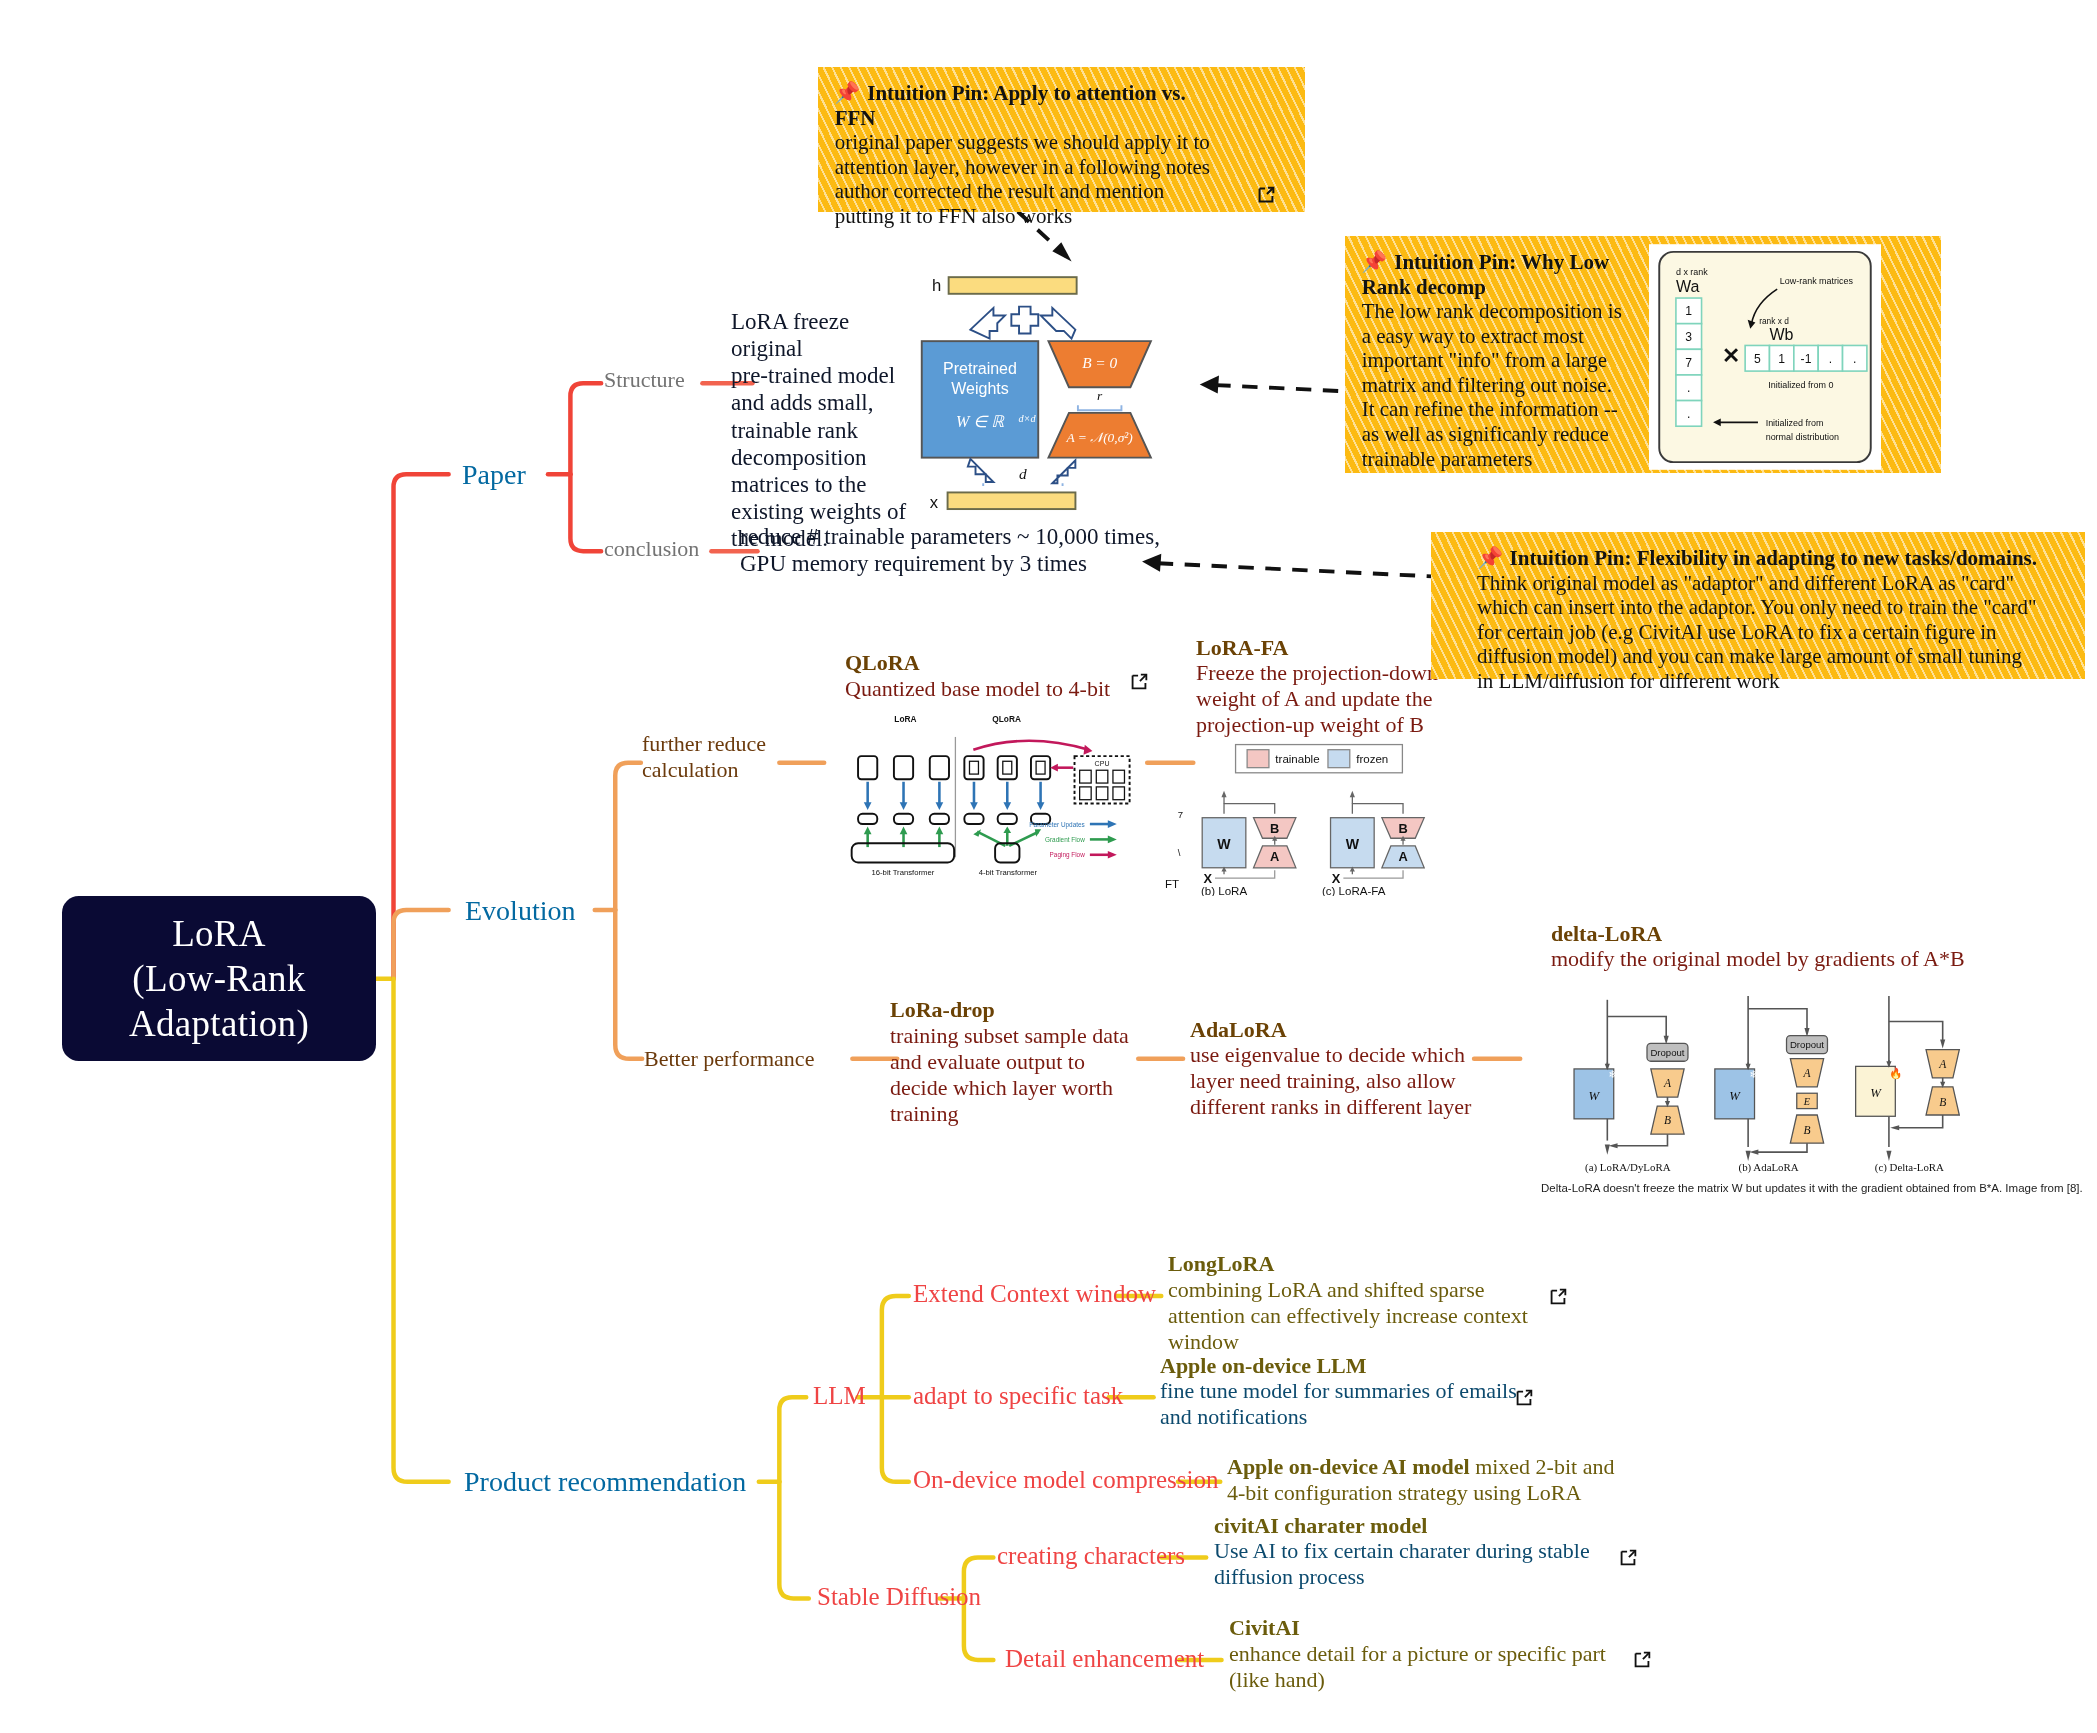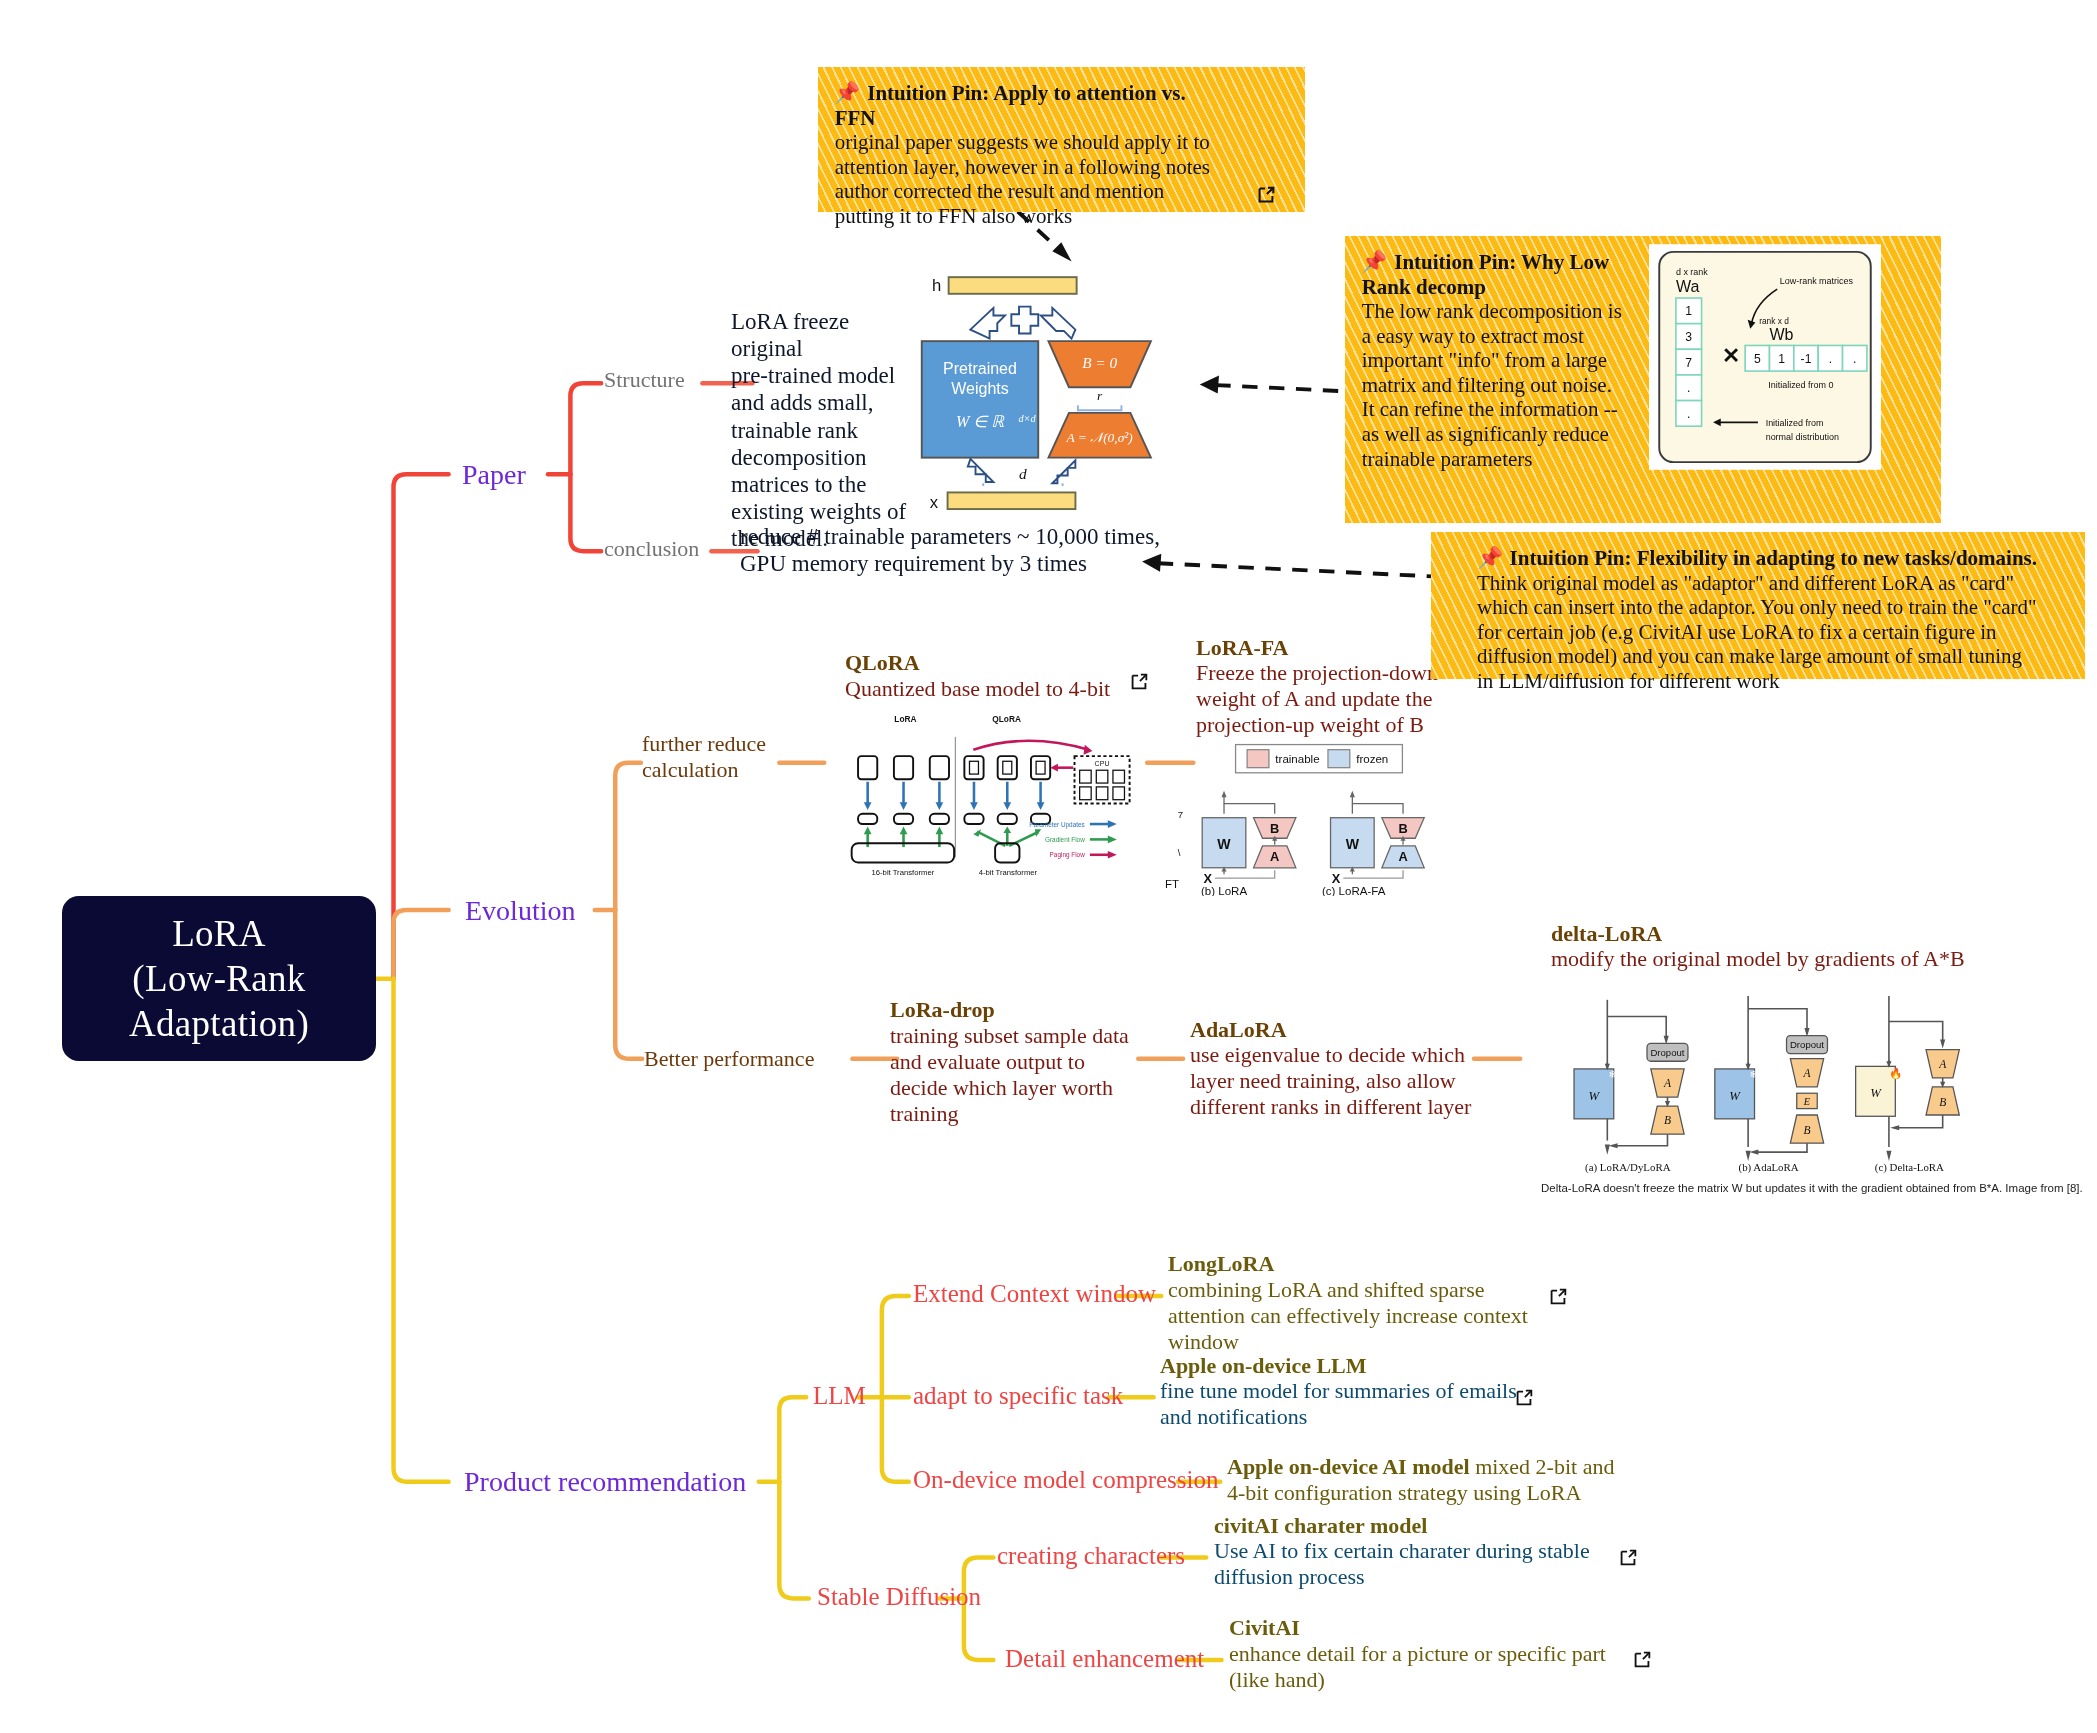--- a/index.html
+++ b/index.html
@@ -13,21 +13,21 @@
   
   #root-node{
     position:absolute;left:62px;top:896px;width:314px;height:165px;
     background:#0a0a34;border-radius:16.7px;
     display:flex;align-items:center;justify-content:center;text-align:center;
     color:#ffffff;font-size:37px;line-height:1.22;letter-spacing:0.3px;
   }
 
   
   .node{position:absolute;line-height:1.18;}
-  .lvl1{font-size:28px;color:#6d28d9;white-space:nowrap;}
+  .lvl1{font-size:28px;color:#0369a1;white-space:nowrap;}
   .lvl2-red{font-size:22px;color:#737373;white-space:nowrap;}
   .lvl2-org{font-size:22px;color:#6b3a0c;}
   .lvl2-yel{font-size:25px;color:#ef4444;white-space:nowrap;}
   .body-red{font-size:23px;color:#0f172a;}
   .body-org{font-size:22px;color:#7a1a10;}
   .title-org{font-size:22px;color:#6b4205;font-weight:bold;}
   .title-yel{font-size:22px;color:#6b5c0c;font-weight:bold;}
   .body-yel{font-size:22px;color:#6b5c0c;}
   .body-dark-red{font-size:22px;color:#0c4a6e;}
 
@@ -540,21 +540,21 @@
     </div>
     <span class="ext" style="right:28px;top:117px;">
       <svg viewBox="0 0 24 24" fill="none" stroke="#111" stroke-width="2.2">
           <path d="M5 5 h6 M5 5 v14 h14 v-6"></path>
           <path d="M13 11 L20 4"></path>
           <path d="M14 4 h6 v6"></path>
         </svg>
     </span>
   </div>
 
-  <div class="sticky" style="left:1345px;top:236px;width:596px;height:287px;">
+  <div class="sticky" style="left:1345px;top:236px;width:596px;height:237px;">
     <div style="width:359px;">
       <div style="font-weight:bold;">
         <span class="pin">📌</span><span>Intuition Pin: Why Low</span>
         <div>Rank decomp</div>
       </div>
       <div>
         <div>The low rank decomposition is</div>
         <div>a easy way to extract most</div>
         <div>important "info" from a large</div>
         <div>matrix and filtering out noise.</div>

